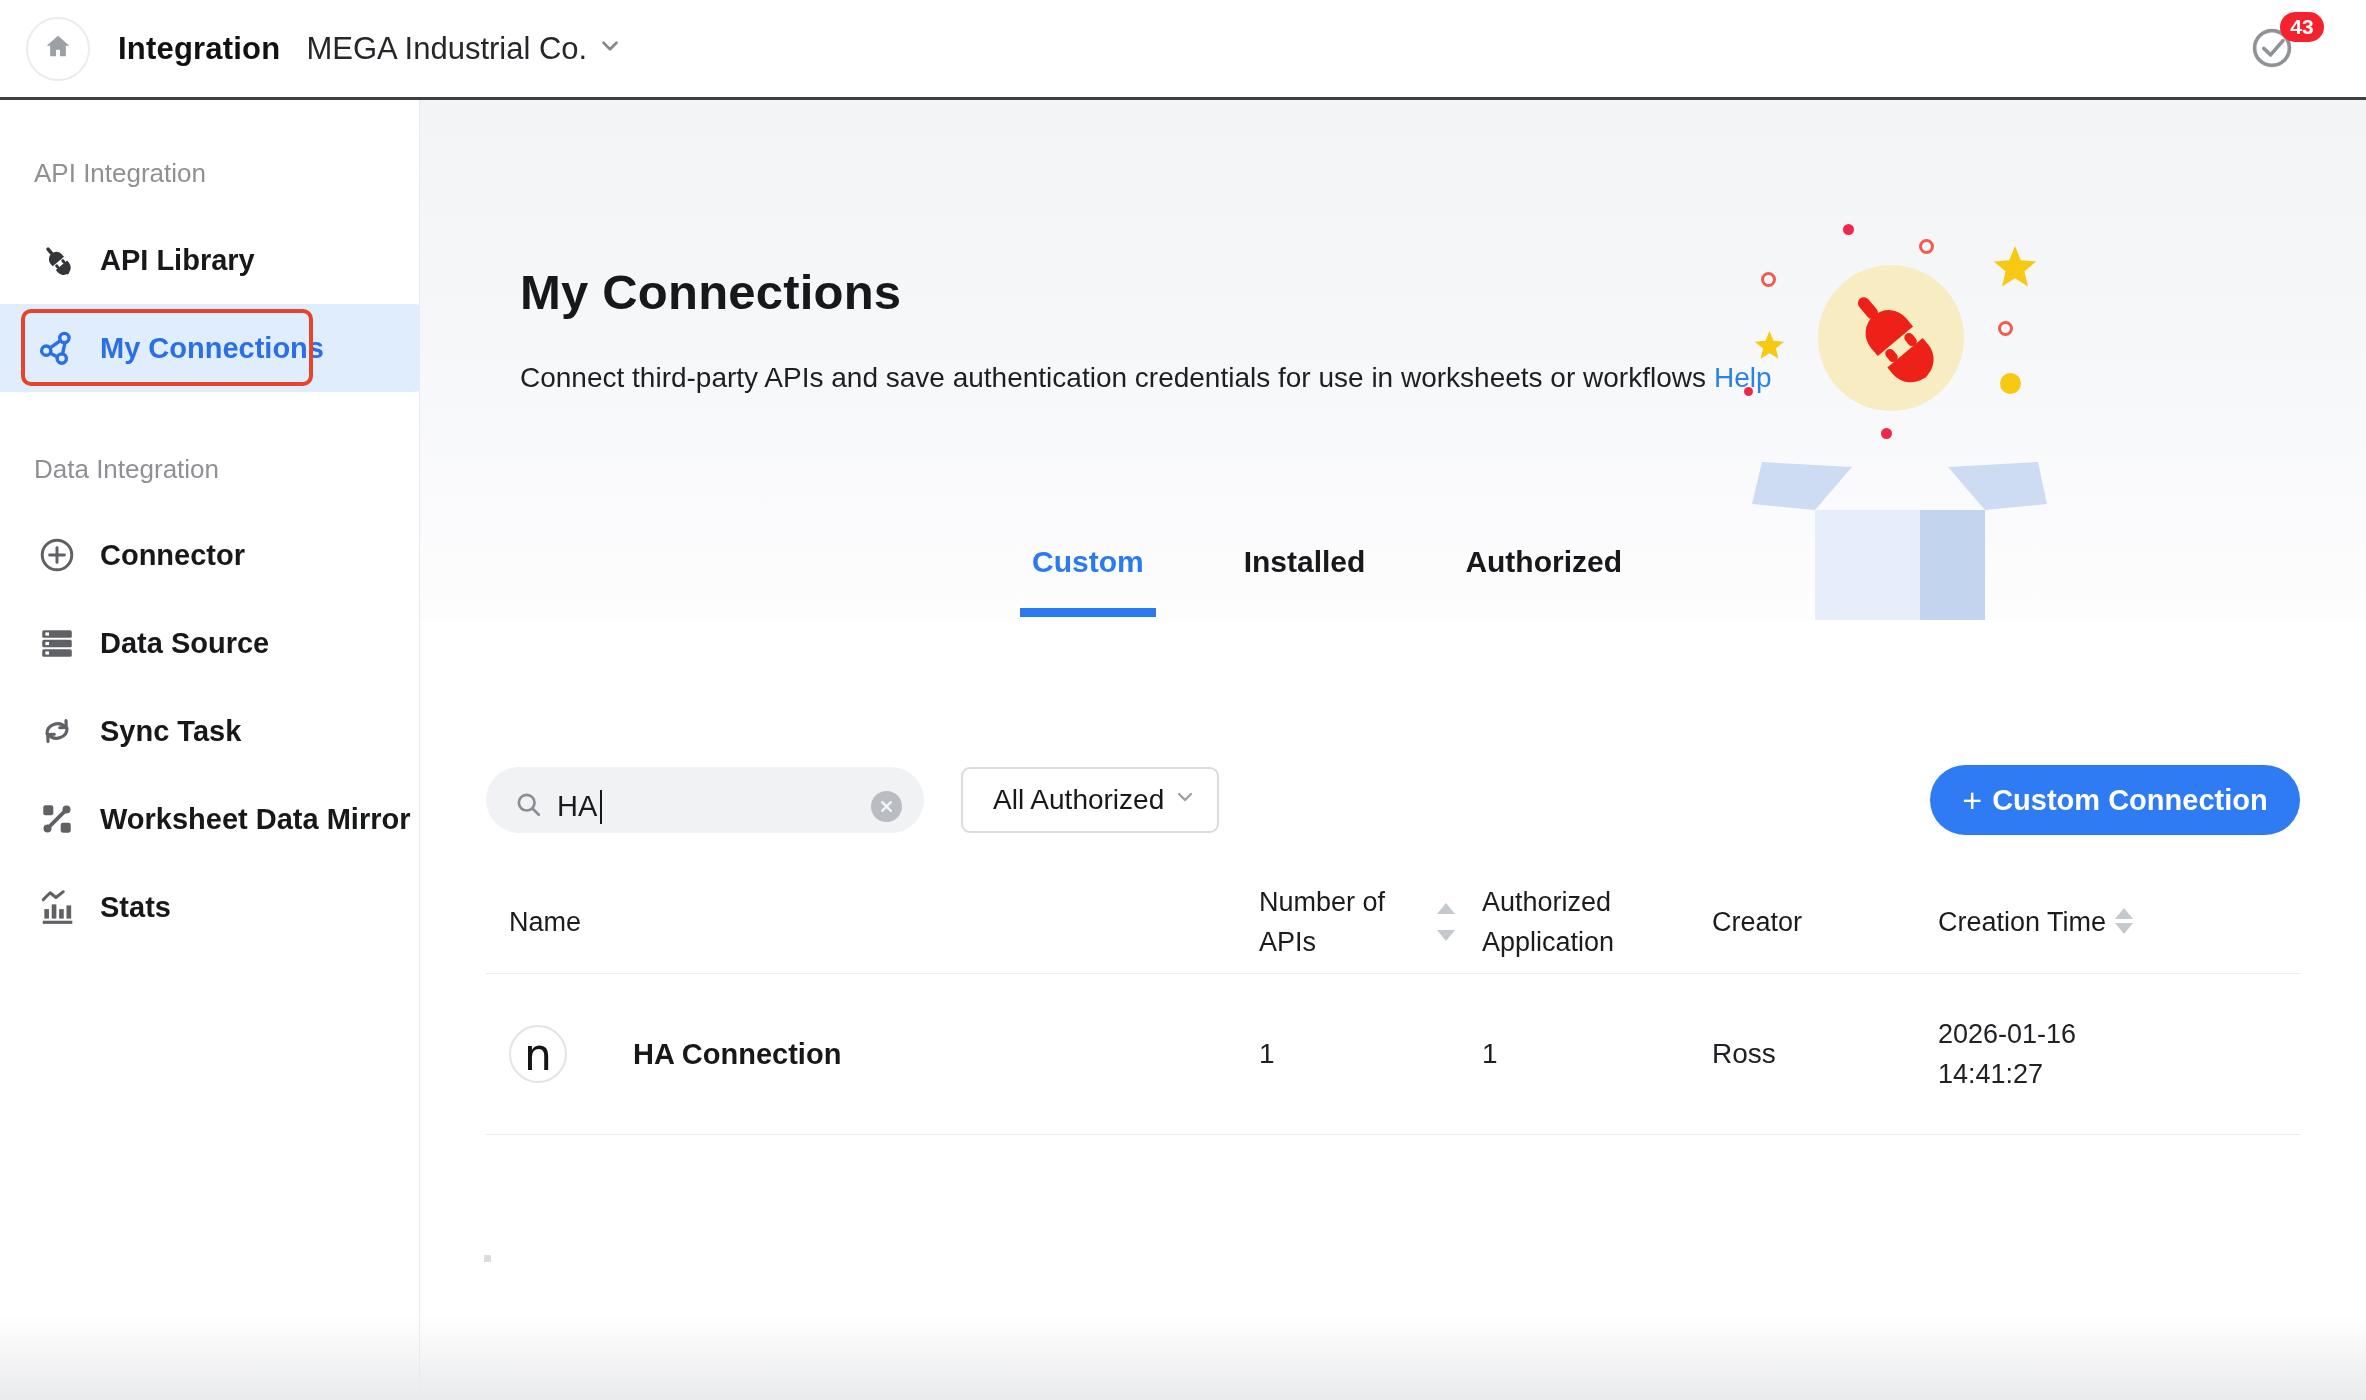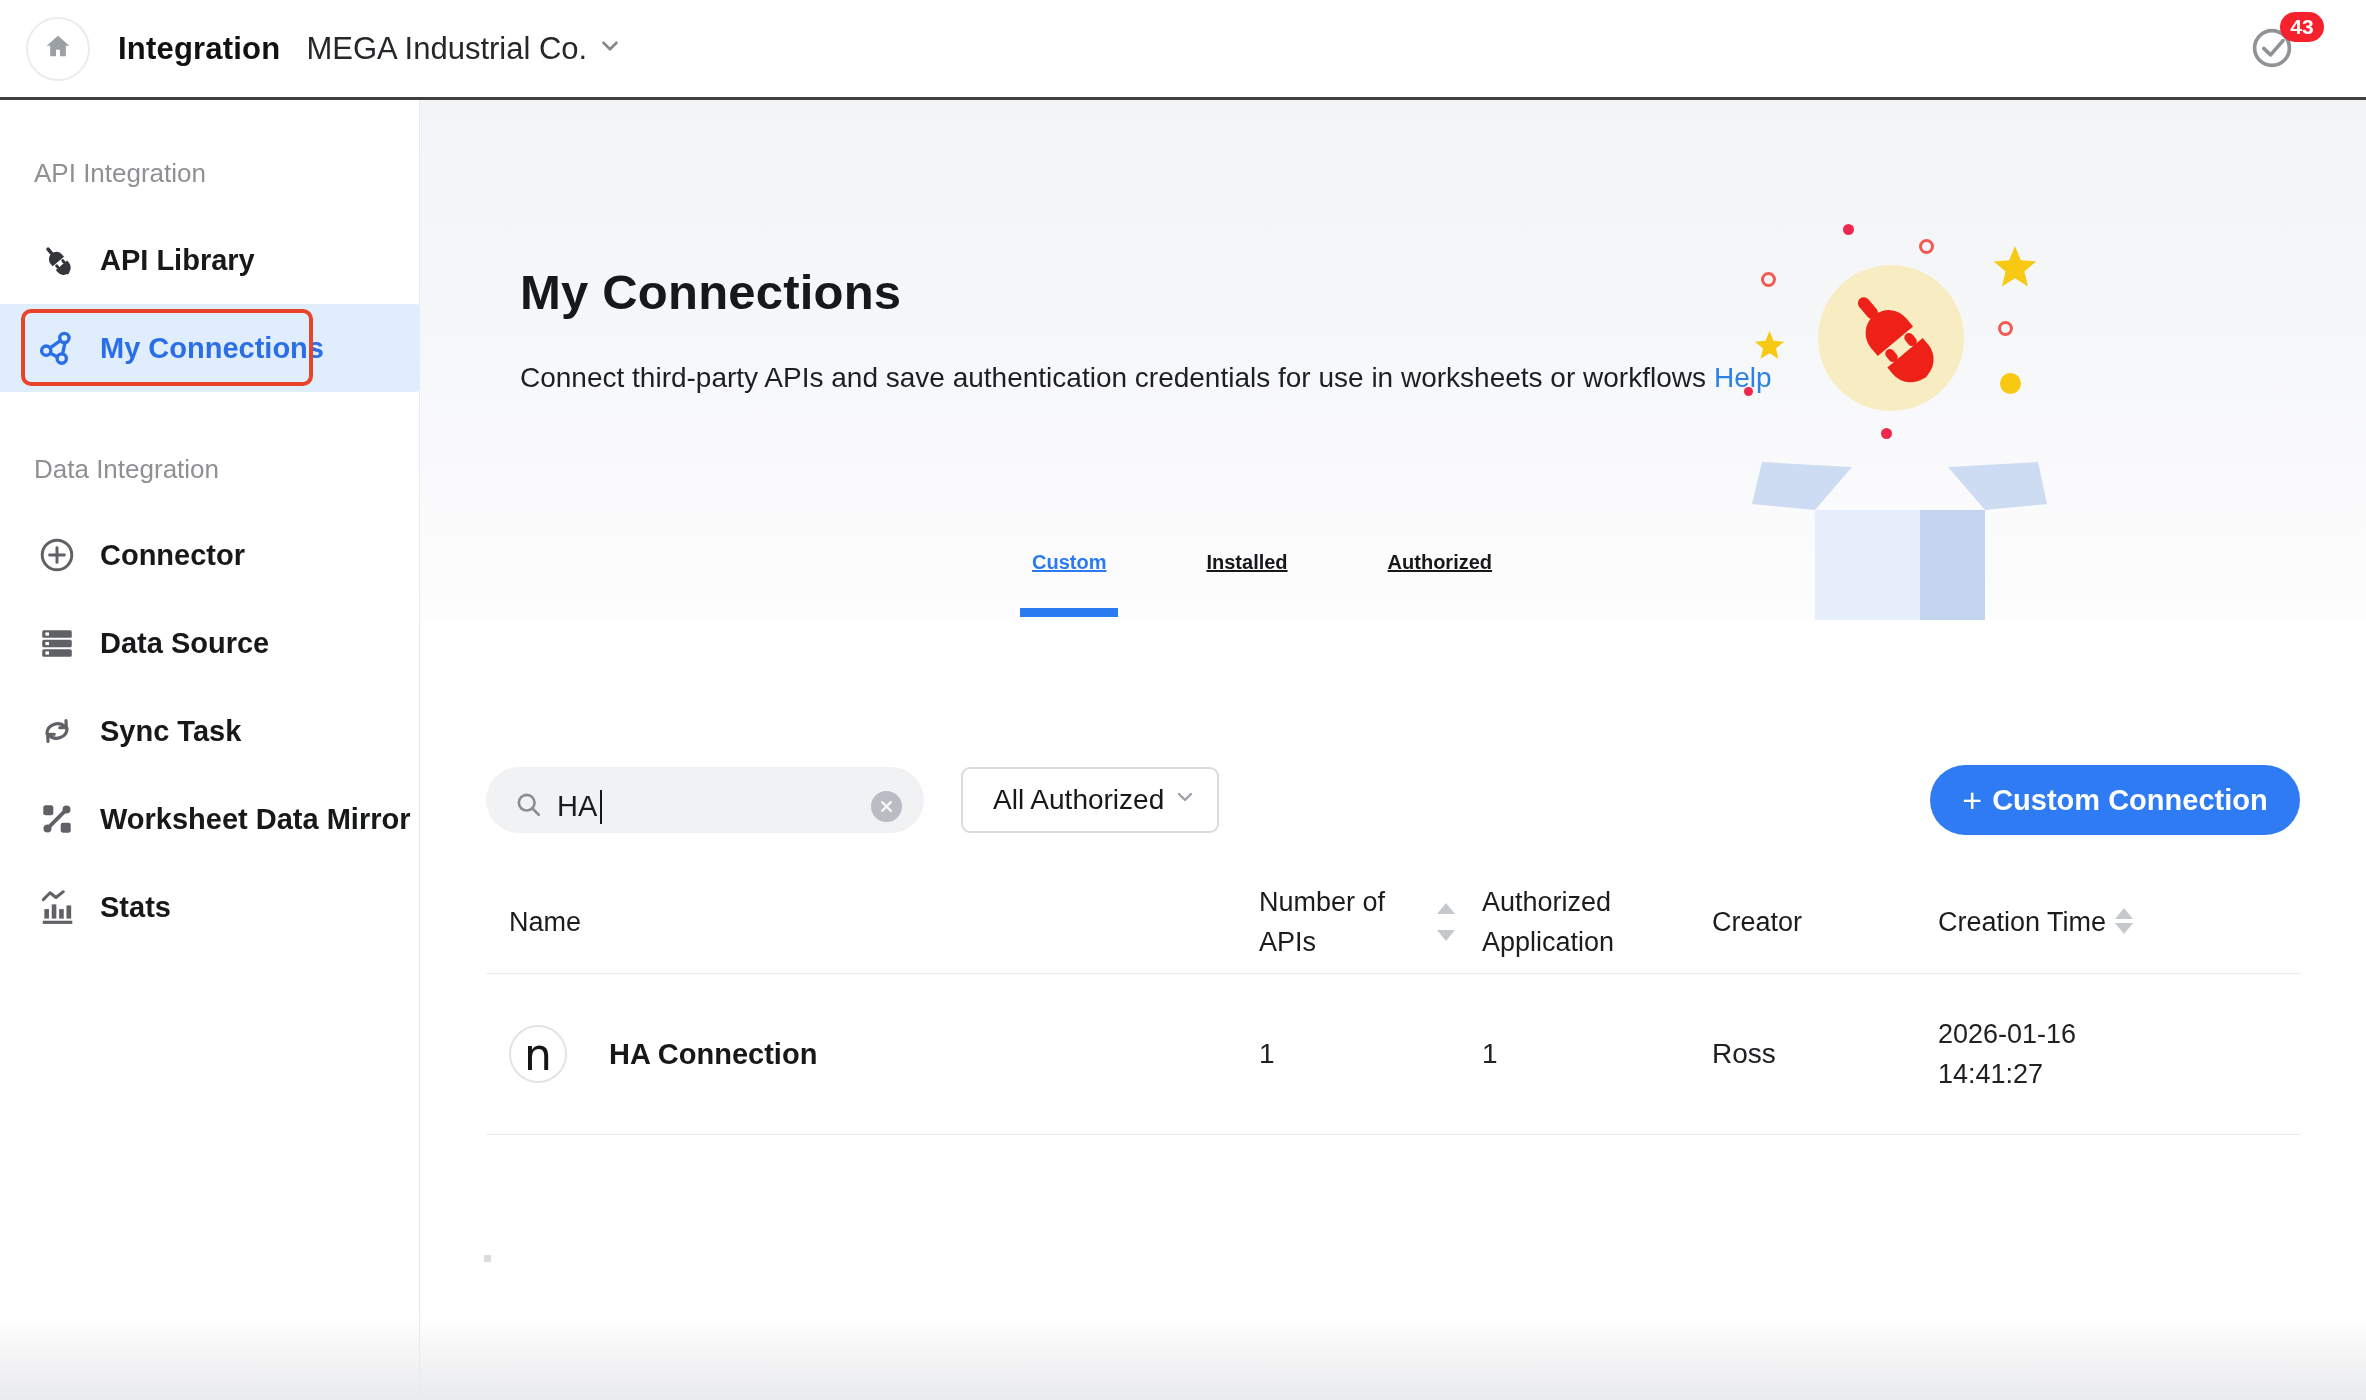--- a/index.html
+++ b/index.html
@@ -30,21 +30,21 @@
   .annotation-box { position:absolute; left:21px; top:5px; width:292px; height:77px; border:4px solid #e8432b; border-radius:10px; pointer-events:none; }
 
   
   .main { flex:1; position:relative; background:#fff; }
   .hero { height:520px; background:linear-gradient(180deg,#f3f4f6 0%,#f6f7f9 45%,#fdfdfe 100%); position:relative; overflow:hidden; }
   .hero-title { position:absolute; left:100px; top:164px; font-size:49px; font-weight:700; color:#17181a; letter-spacing:.2px; }
   .hero-desc { position:absolute; left:100px; top:260px; font-size:28px; color:#1e1f21; line-height:36px; white-space:nowrap; }
   .help-link { color:#2a82e4; cursor:pointer; margin-left:8px; }
 
   .tabs { position:absolute; left:612px; top:444px; display:flex; gap:100px; }
-  .tab { position:relative; font-size:20px; font-weight:700; color:#17181a; line-height:36px; cursor:pointer;text-decoration:underline; }
+  .tab { position:relative; font-size:30px; font-weight:700; color:#17181a; line-height:36px; cursor:pointer; }
   .tab.active { color:#2a7af0; }
   .tab.active::after { content:""; position:absolute; left:-12px; right:-12px; top:64px; height:9px; background:#2a7af0; }
 
   
   .ill { position:absolute; pointer-events:none; }
   .ill-circle { left:1398px; top:165px; width:146px; height:146px; border-radius:50%; background:#f8ecc3; display:flex; align-items:center; justify-content:center; }
   .ring { width:15px; height:15px; border:3px solid #f15b52; border-radius:50%; }
   .r1 { left:1499px; top:139px; } .r2 { left:1341px; top:172px; } .r3 { left:1578px; top:221px; }
   .rdot { background:#f0274c; border-radius:50%; }
   .d1 { left:1423px; top:124px; width:11px; height:11px; }
@@ -77,21 +77,21 @@
   .tri { width:0; height:0; border-left:9px solid transparent; border-right:9px solid transparent; position:absolute; left:0; }
   .tri.up { border-bottom:11px solid #c5c8cd; top:3px; }
   .tri.dn { border-top:11px solid #c5c8cd; top:30px; }
   .th-time { display:flex; align-items:center; gap:9px; }
   .sorter-stack { position:relative; width:20px; height:28px; cursor:pointer; }
   .sorter-stack .tri.up { top:0; }
   .sorter-stack .tri.dn { top:15px; }
   .trow { padding-top:40px; padding-bottom:40px; border-bottom:1px solid #ebebeb; font-size:28px; color:#202124; cursor:pointer; }
   .cell-name { display:flex; align-items:center; }
   .avatar { width:58px; height:58px; border:2px solid #e4e4e6; border-radius:50%; background:#fff; display:flex; align-items:center; justify-content:center; font-size:44px; font-weight:400; color:#151515; margin-right:42px; flex-shrink:0; font-family:"DejaVu Sans",sans-serif; }
-  .conn-name { font-size:29px; font-weight:700; color:#17181a; }
+  .conn-name { font-size:29px; font-weight:700; color:#17181a;margin-left:24px; }
   .cell-time { font-size:27px; line-height:40px; }
 
   .stray-dot { position:absolute; left:64px; top:1155px; width:7px; height:7px; background:#dcdcdc; }
   .bottom-fade { position:absolute; left:0; right:0; bottom:0; height:85px; background:linear-gradient(180deg, rgba(235,236,238,0) 0%, #e9eaec 100%); pointer-events:none; z-index:9; }
 </style>
 </head>
 <body>
 
 <div class="page">
 

